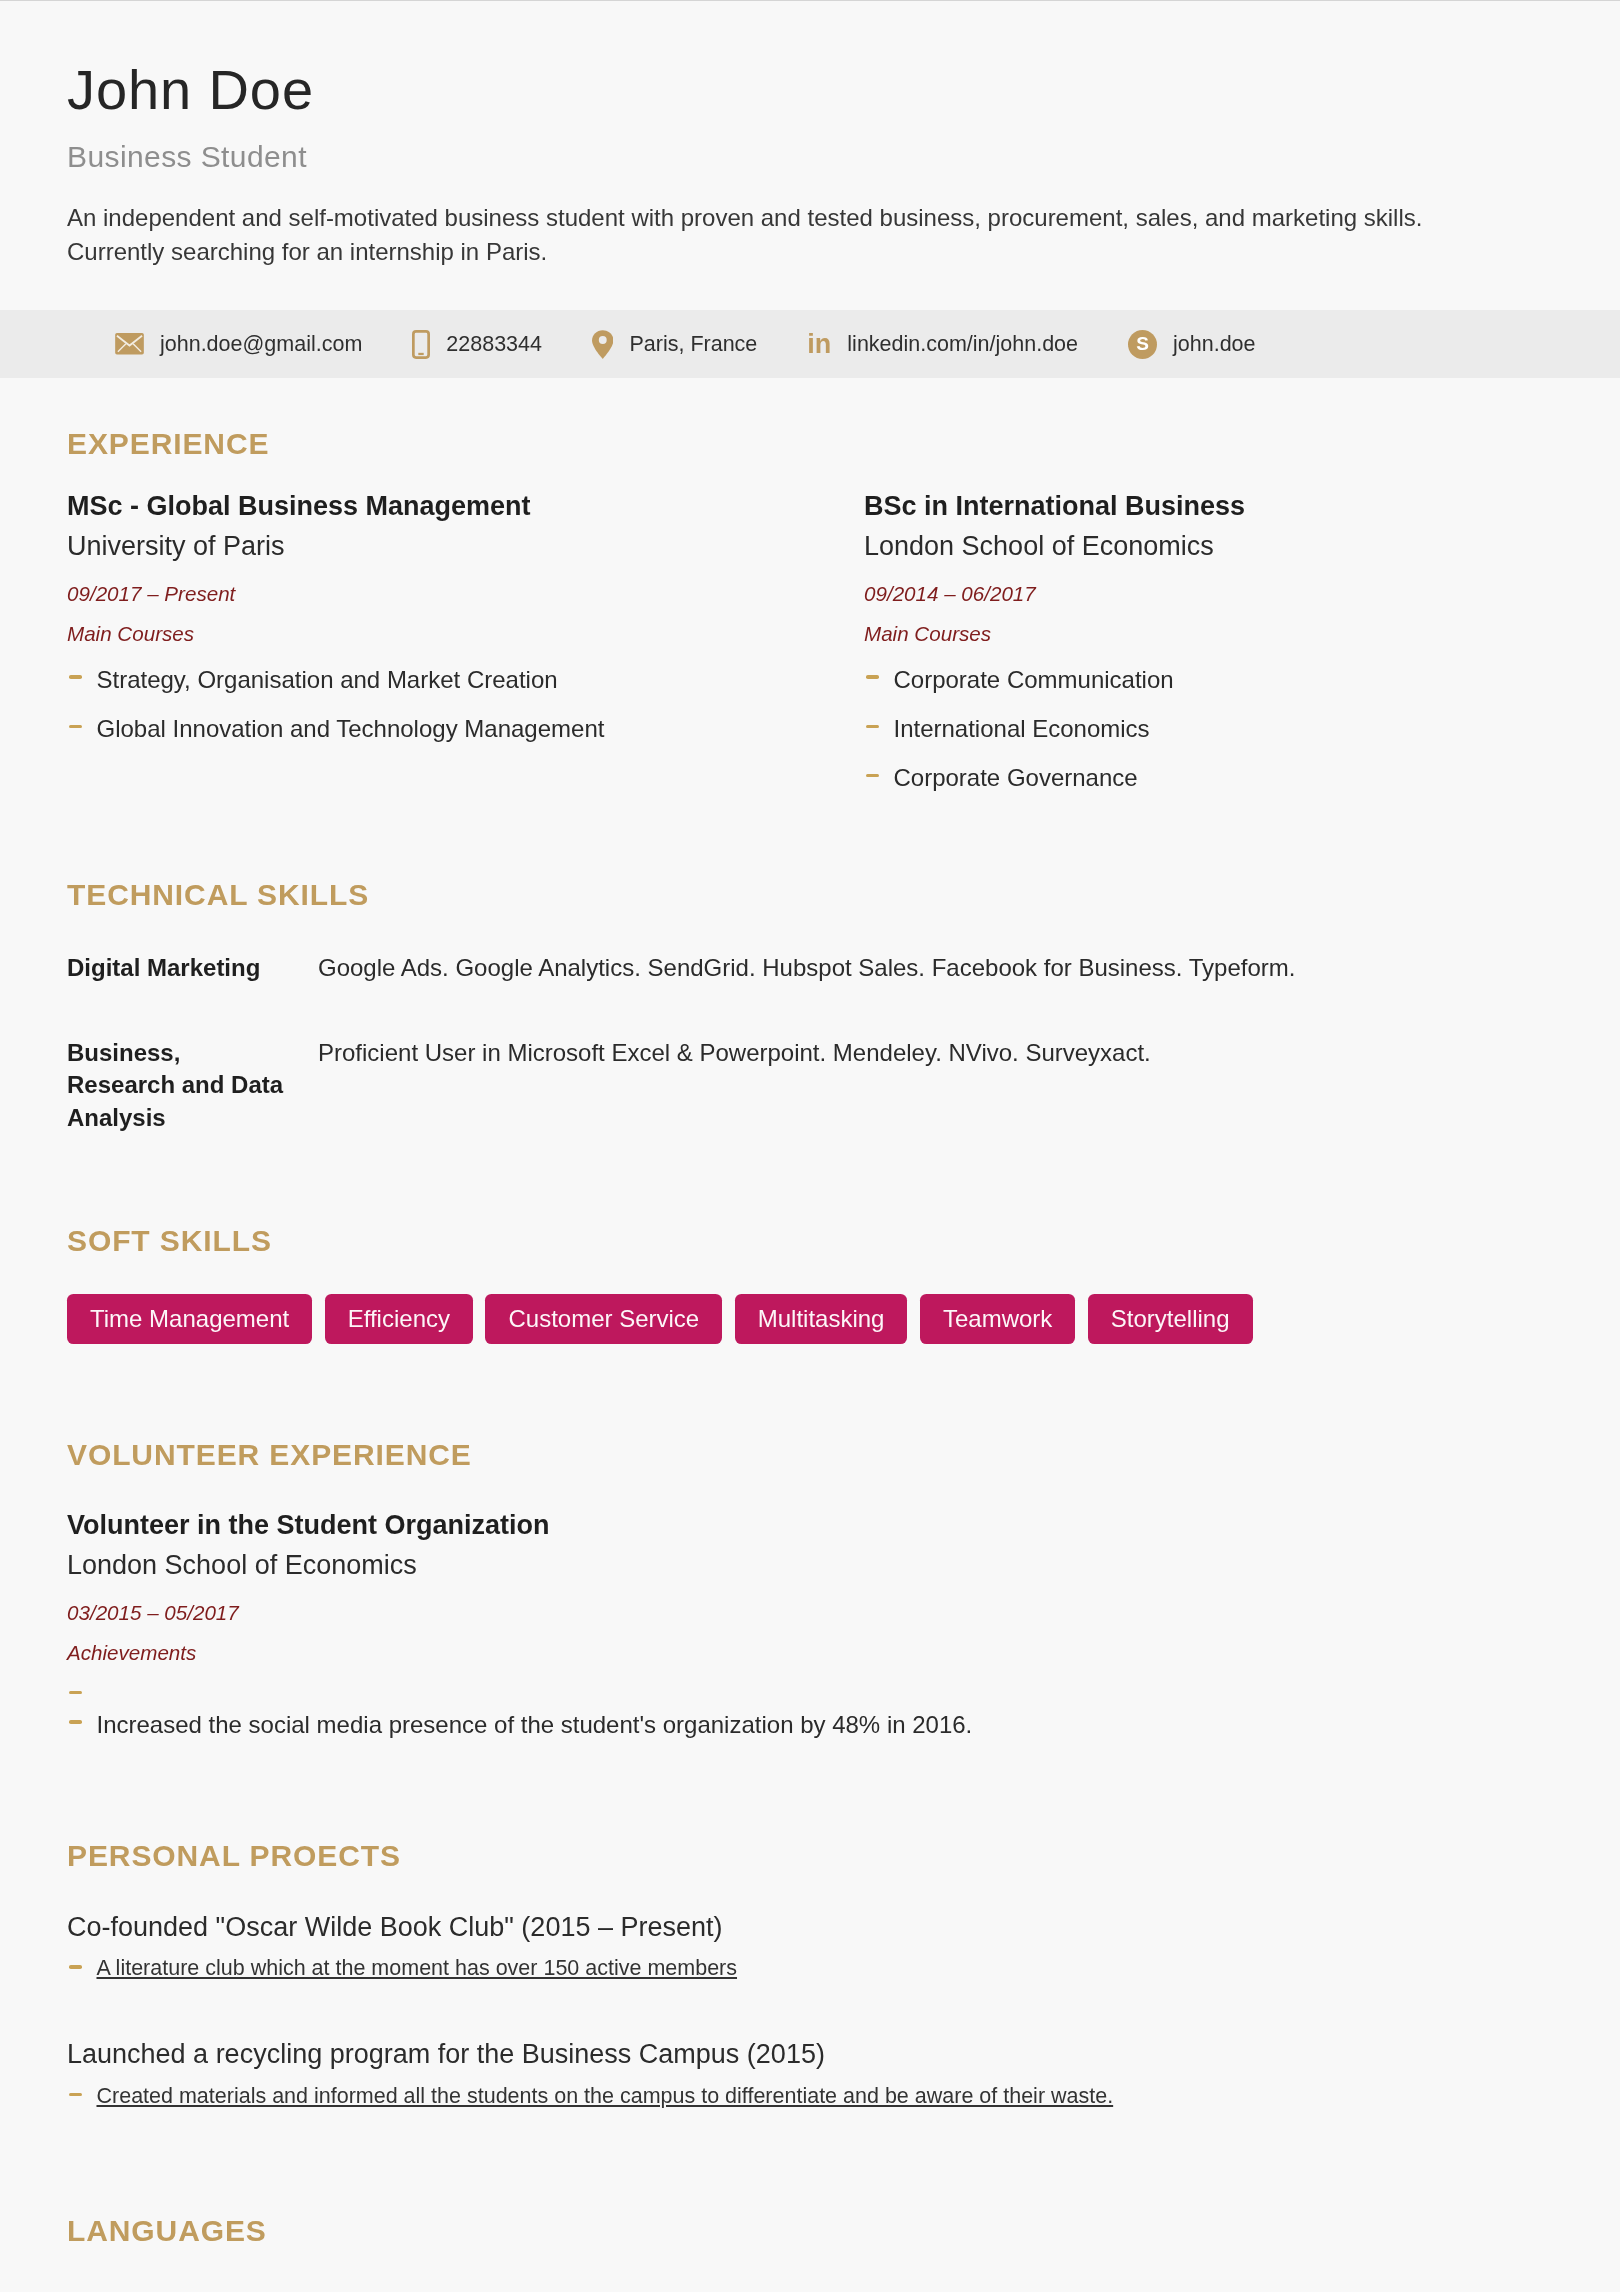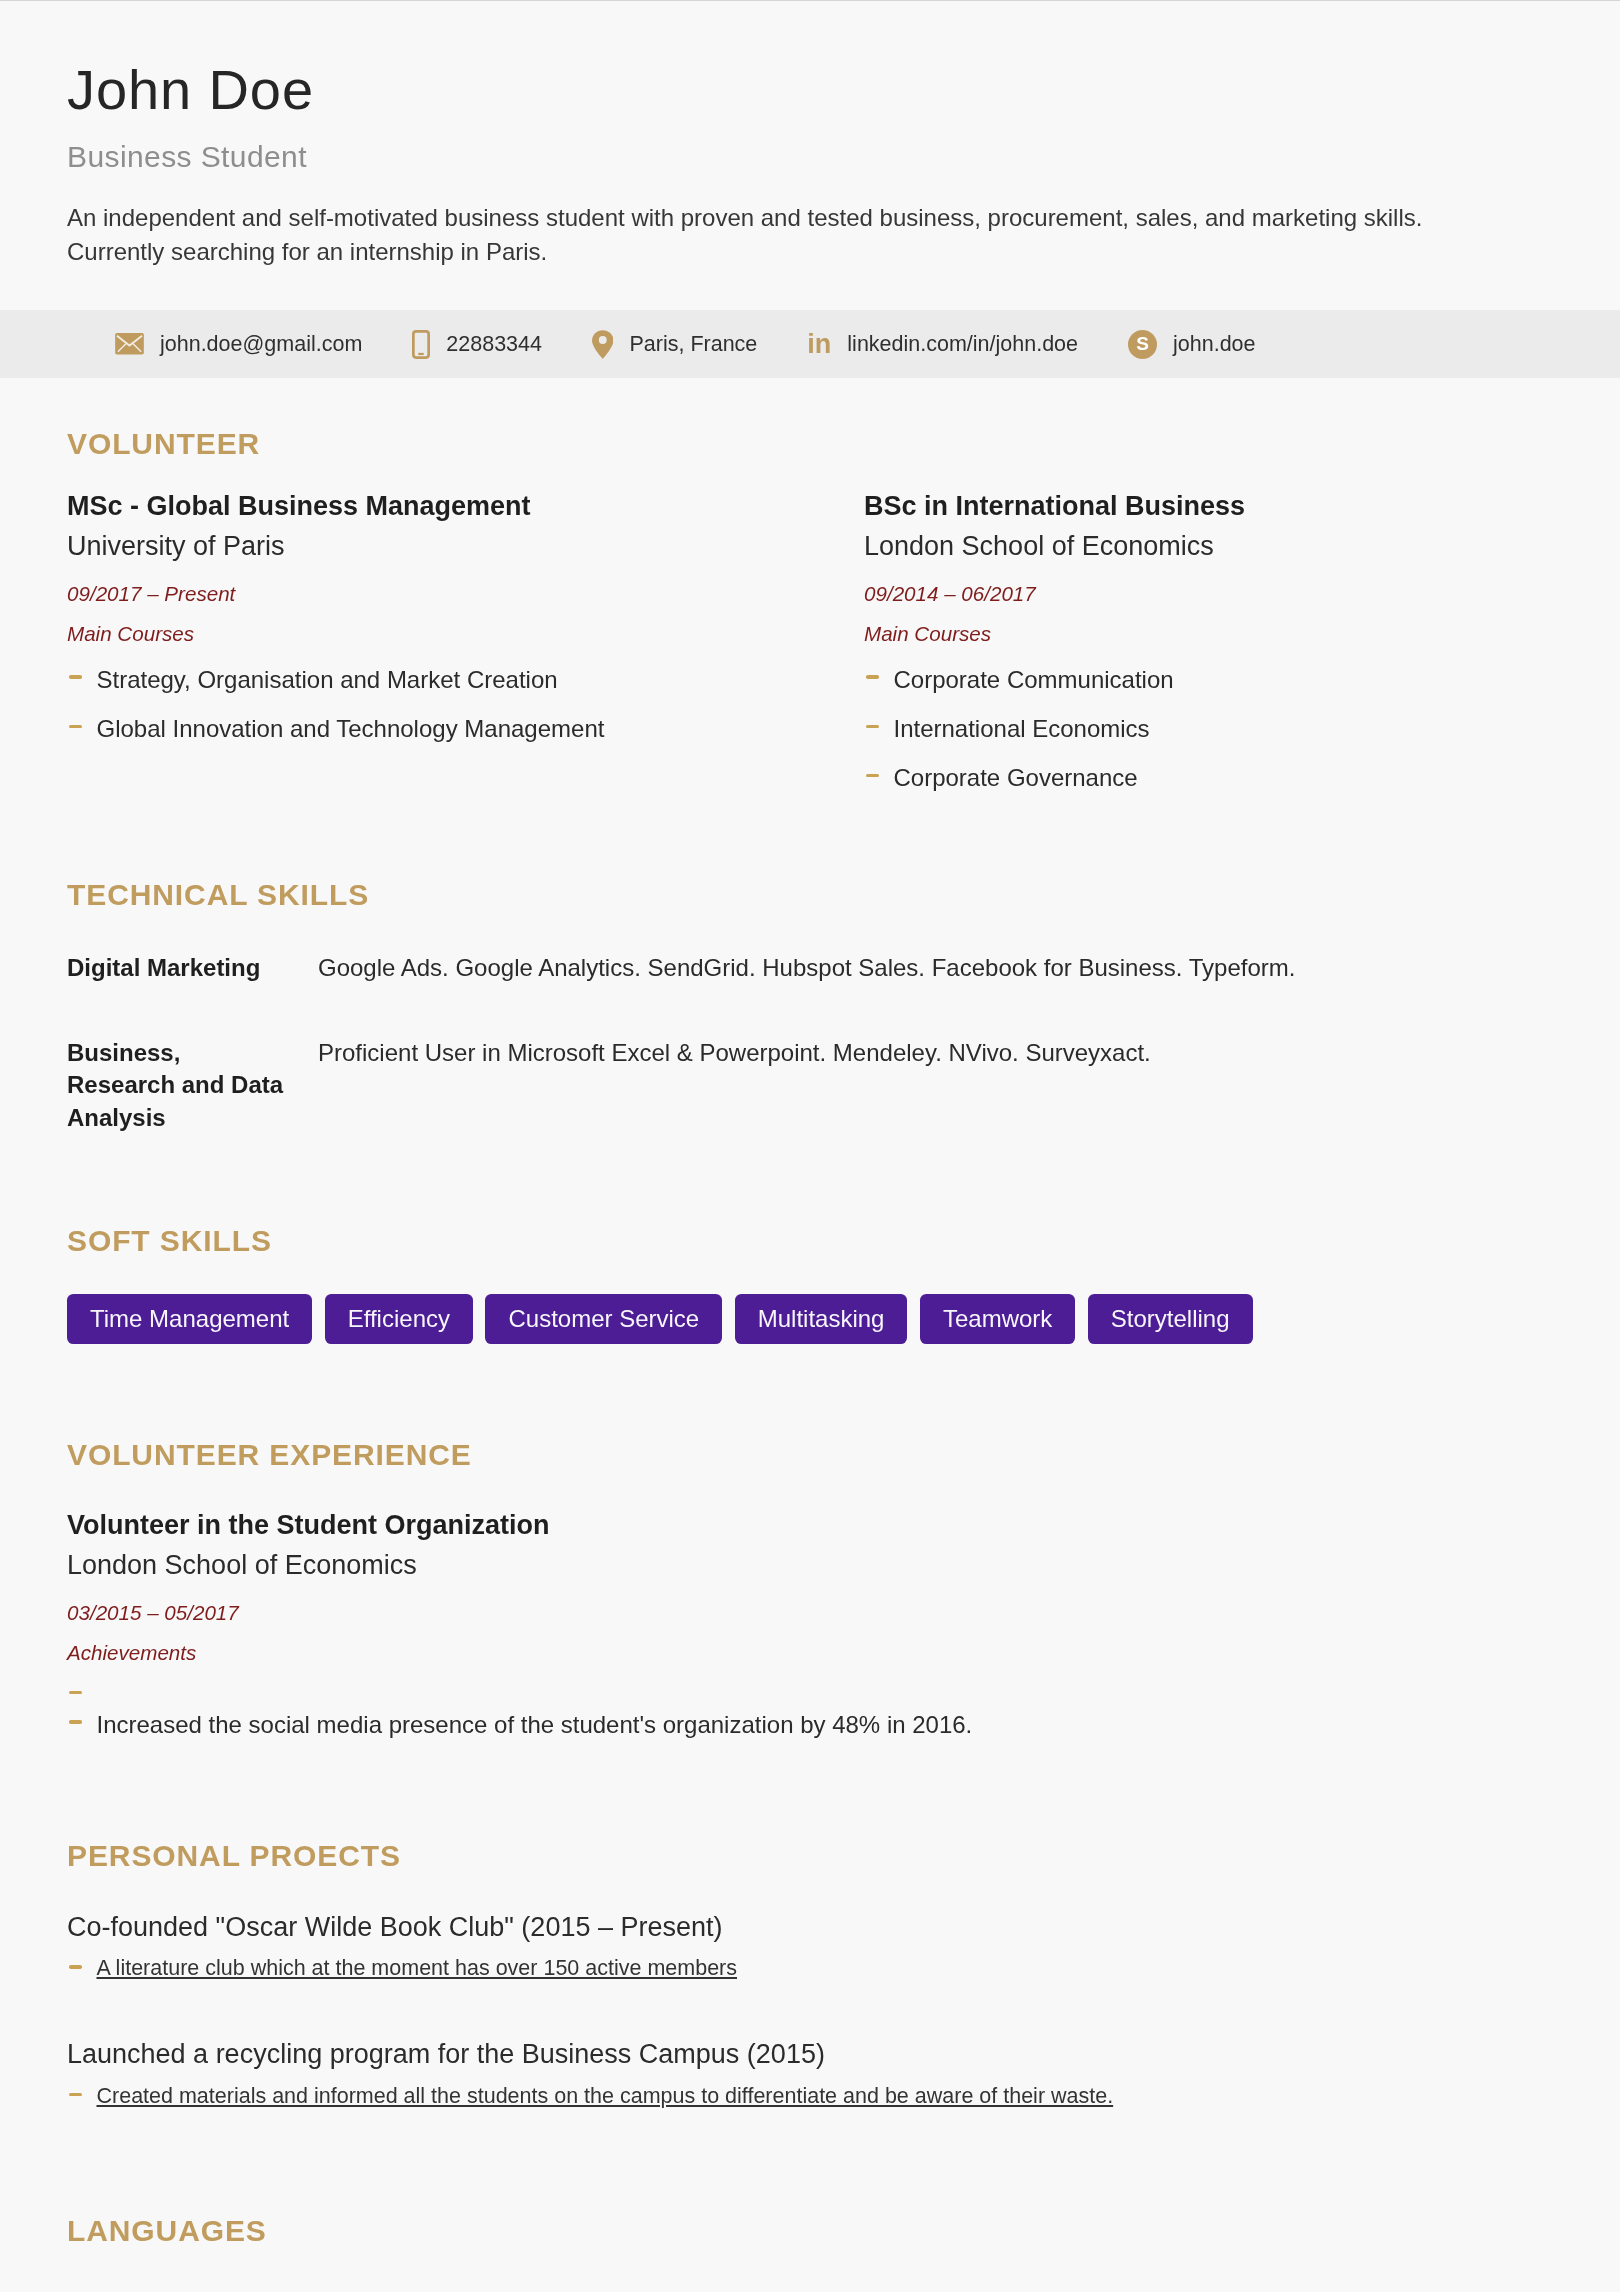--- a/index.html
+++ b/index.html
@@ -44,21 +44,21 @@
   
   .tech-heading { margin-top: 85px; }
   .tech-row { display: grid; grid-template-columns: 251px 1fr; margin-top: 40px; }
   .tech-row + .tech-row { margin-top: 52px; }
   .tech-label { font-size: 24px; font-weight: 700; color: #1f1f1f; line-height: 1.35; padding-right: 27px; }
   .tech-value { font-size: 24px; color: #2b2b2b; line-height: 1.35; }
   
   .soft-heading { margin-top: 90px; }
   .tags { margin-top: 36px; display: flex; flex-wrap: wrap; gap: 12.5px; }
   .tag {
-    background: #4c1d95; color: rgba(255,255,255,0.96); font-size: 24px;
+    background: #be185d; color: rgba(255,255,255,0.96); font-size: 24px;
     padding: 10.7px 23px; border-radius: 6.3px; line-height: 1.2;
   }
   
   .vol-heading { margin-top: 94px; }
   .role { font-size: 27px; font-weight: 700; color: #1f1f1f; margin-top: 38px; }
   .org { font-size: 27px; color: #2b2b2b; margin-top: 9px; }
   .vol-bullets li { margin-top: 14.3px; }
   .vol-bullets { margin-top: 10.7px; }
   
   .proj-heading { margin-top: 99px; }
@@ -116,21 +116,21 @@
     </div>
     <div class="contact-item">
       <span class="skype-glyph">S</span>
       <span>john.doe</span>
     </div>
   </div>
 
   <main class="main">
 
     <section>
-      <h2 class="sec-heading edu-heading">VOLUNTEER</h2>
+      <h2 class="sec-heading edu-heading">EXPERIENCE</h2>
       <div class="two-col edu-grid">
         <div class="edu-entry">
           <h3 class="degree">MSc - Global Business Management</h3>
           <div class="school">University of Paris</div>
           <div class="meta dates">09/2017 – Present</div>
           <div class="meta meta-label">Main Courses</div>
           <ul class="blist">
 
 
 

